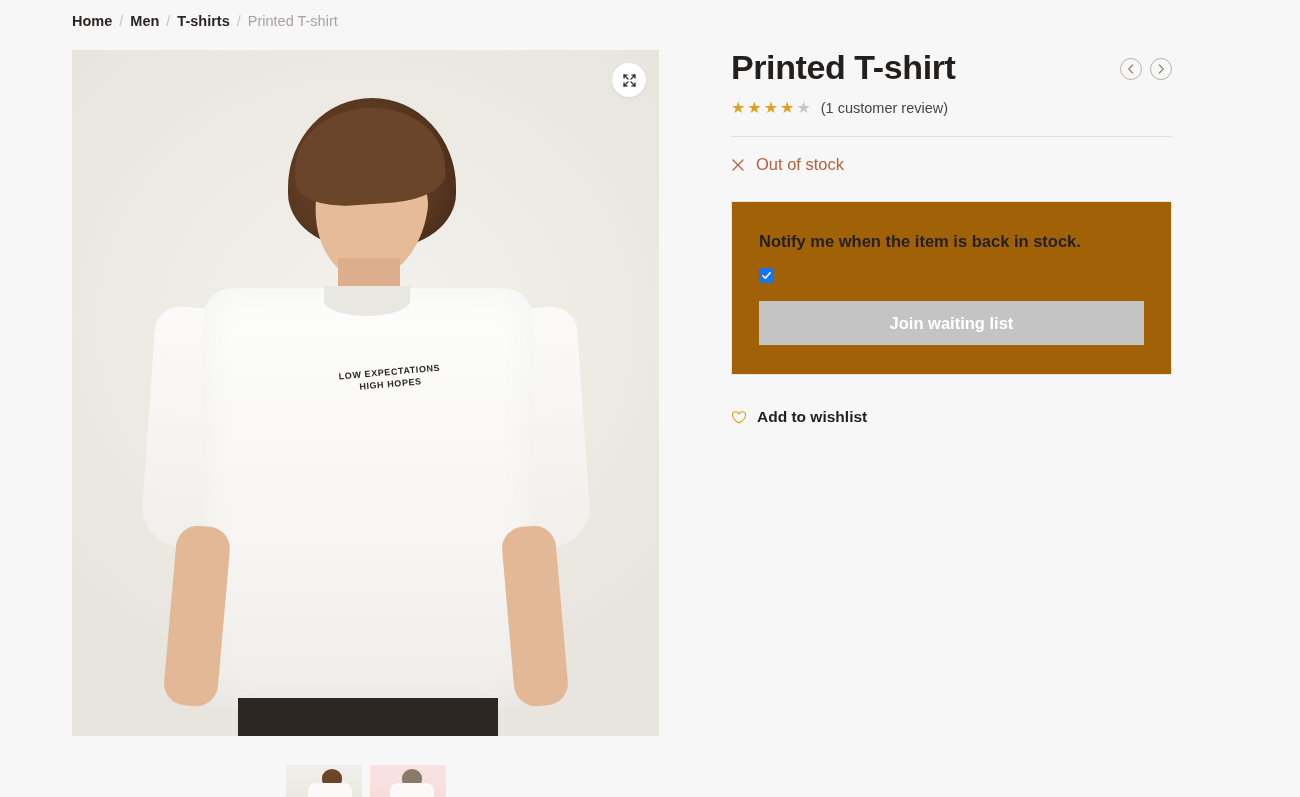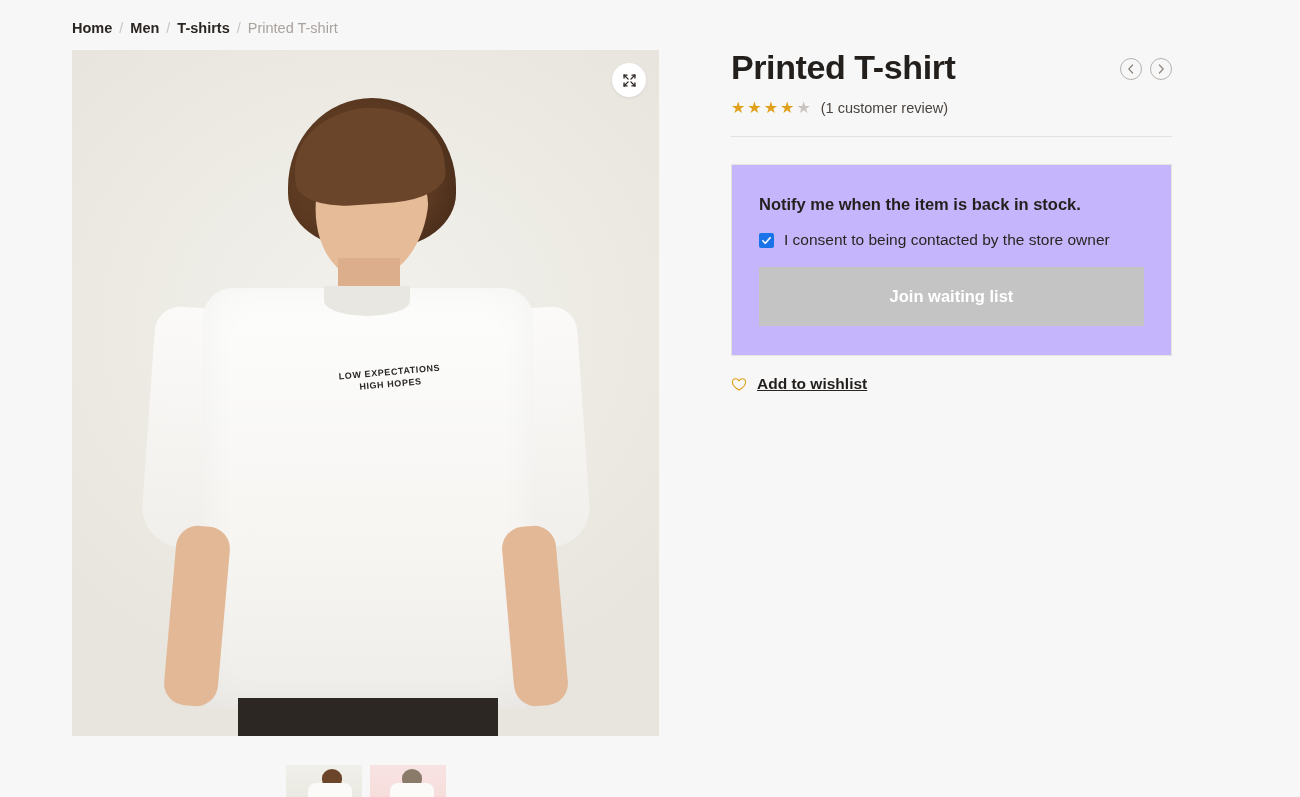--- a/index.html
+++ b/index.html
@@ -10,21 +10,21 @@
     background: #f7f7f7;
     font-family: "Liberation Sans", sans-serif;
     color: #2b2521;
     overflow: hidden;
   }
 
   
   .breadcrumb {
     position: absolute;
     left: 72px;
-    top: 18px;
+    top: 11px;
     font-size: 14.5px;
     line-height: 20px;
     display: flex;
     align-items: center;
     gap: 0;
     white-space: nowrap;
   }
   .crumb-link {
     color: #2b2521;
     font-weight: 600;
@@ -242,21 +242,21 @@
     align-items: center;
     gap: 11px;
     font-size: 16.5px;
     color: #b6613f;
   }
   .x-icon { display: inline-flex; }
 
   .notify-card {
     margin-top: 27px;
     width: 441px;
-    background: #c4b5fd;
+    background: #a16207;
     border: 1px solid #e6e4e1;
     padding: 30px 27px 29px 27px;
   }
   .notify-title {
     font-size: 16.5px;
     font-weight: 700;
     color: #231f1c;
     margin: 0 0 14px 0;
   }
   .email-input {
@@ -282,38 +282,37 @@
     background: #1a73e8;
     border-radius: 2px;
     display: flex; align-items: center; justify-content: center;
     cursor: pointer;
     flex: none;
   }
   .consent-label { font-size: 15.5px; color: #2b2521; }
   .join-btn {
     margin-top: 18px;
     width: 100%;
-    height: 59px;
+    height: 44px;
     background: #c4c4c4;
     border: none;
     color: #ffffff;
     font-size: 16.5px;
     font-weight: 700;
     font-family: "Liberation Sans", sans-serif;
     cursor: pointer;
   }
 
   .wishlist {
-    margin-top: 19px;
+    margin-top: 33px;
     display: flex;
     align-items: center;
     gap: 10px;
     cursor: pointer;
     width: max-content;
-    text-decoration: underline;
   }
   .wishlist-label { font-size: 15.5px; font-weight: 700; color: #231f1c; }
 </style>
 </head>
 <body>
 
 <nav class="breadcrumb">
   <a class="crumb-link">Home</a>
   <span class="crumb-sep">/</span>
   <a class="crumb-link">Men</a>
@@ -399,30 +398,37 @@
       <span class="star">★</span>
       <span class="star">★</span>
       <span class="star">★</span>
       <span class="star empty">★</span>
     </div>
     <span class="review-count">(1 customer review)</span>
   </div>
 
   <div class="divider"></div>
 
+  <div class="stock-row">
+    <span class="x-icon">
+      <svg width="14" height="14" viewBox="0 0 14 14">
+        <path d="M2 2 L12 12 M12 2 L2 12" stroke="#b6613f" stroke-width="1.3" stroke-linecap="round"></path>
+      </svg>
+    </span>
+    <span>Out of stock</span>
+  </div>
 
   <div class="notify-card">
     <p class="notify-title">Notify me when the item is back in stock.</p>
     <div class="consent-row">
       <span class="cb">
         <svg width="11" height="11" viewBox="0 0 12 12">
           <path d="M2 6.3 L4.7 9 L10 3" stroke="#ffffff" stroke-width="1.8" fill="none" stroke-linecap="round" stroke-linejoin="round"></path>
         </svg>
       </span>
-      <span class="consent-label">I consent to being contacted by the store owner</span>
     </div>
     <button class="join-btn">Join waiting list</button>
   </div>
 
   <div class="wishlist">
     <svg width="16" height="15" viewBox="0 0 18 16">
       <path d="M9 14.2 C9 14.2 1.6 9.9 1.6 5.4 C1.6 3.2 3.3 1.6 5.3 1.6 C6.8 1.6 8.2 2.5 9 3.9 C9.8 2.5 11.2 1.6 12.7 1.6 C14.7 1.6 16.4 3.2 16.4 5.4 C16.4 9.9 9 14.2 9 14.2 Z" fill="none" stroke="#e0a01b" stroke-width="1.25" stroke-linejoin="round"></path>
     </svg>
     <span class="wishlist-label">Add to wishlist</span>
   </div>

